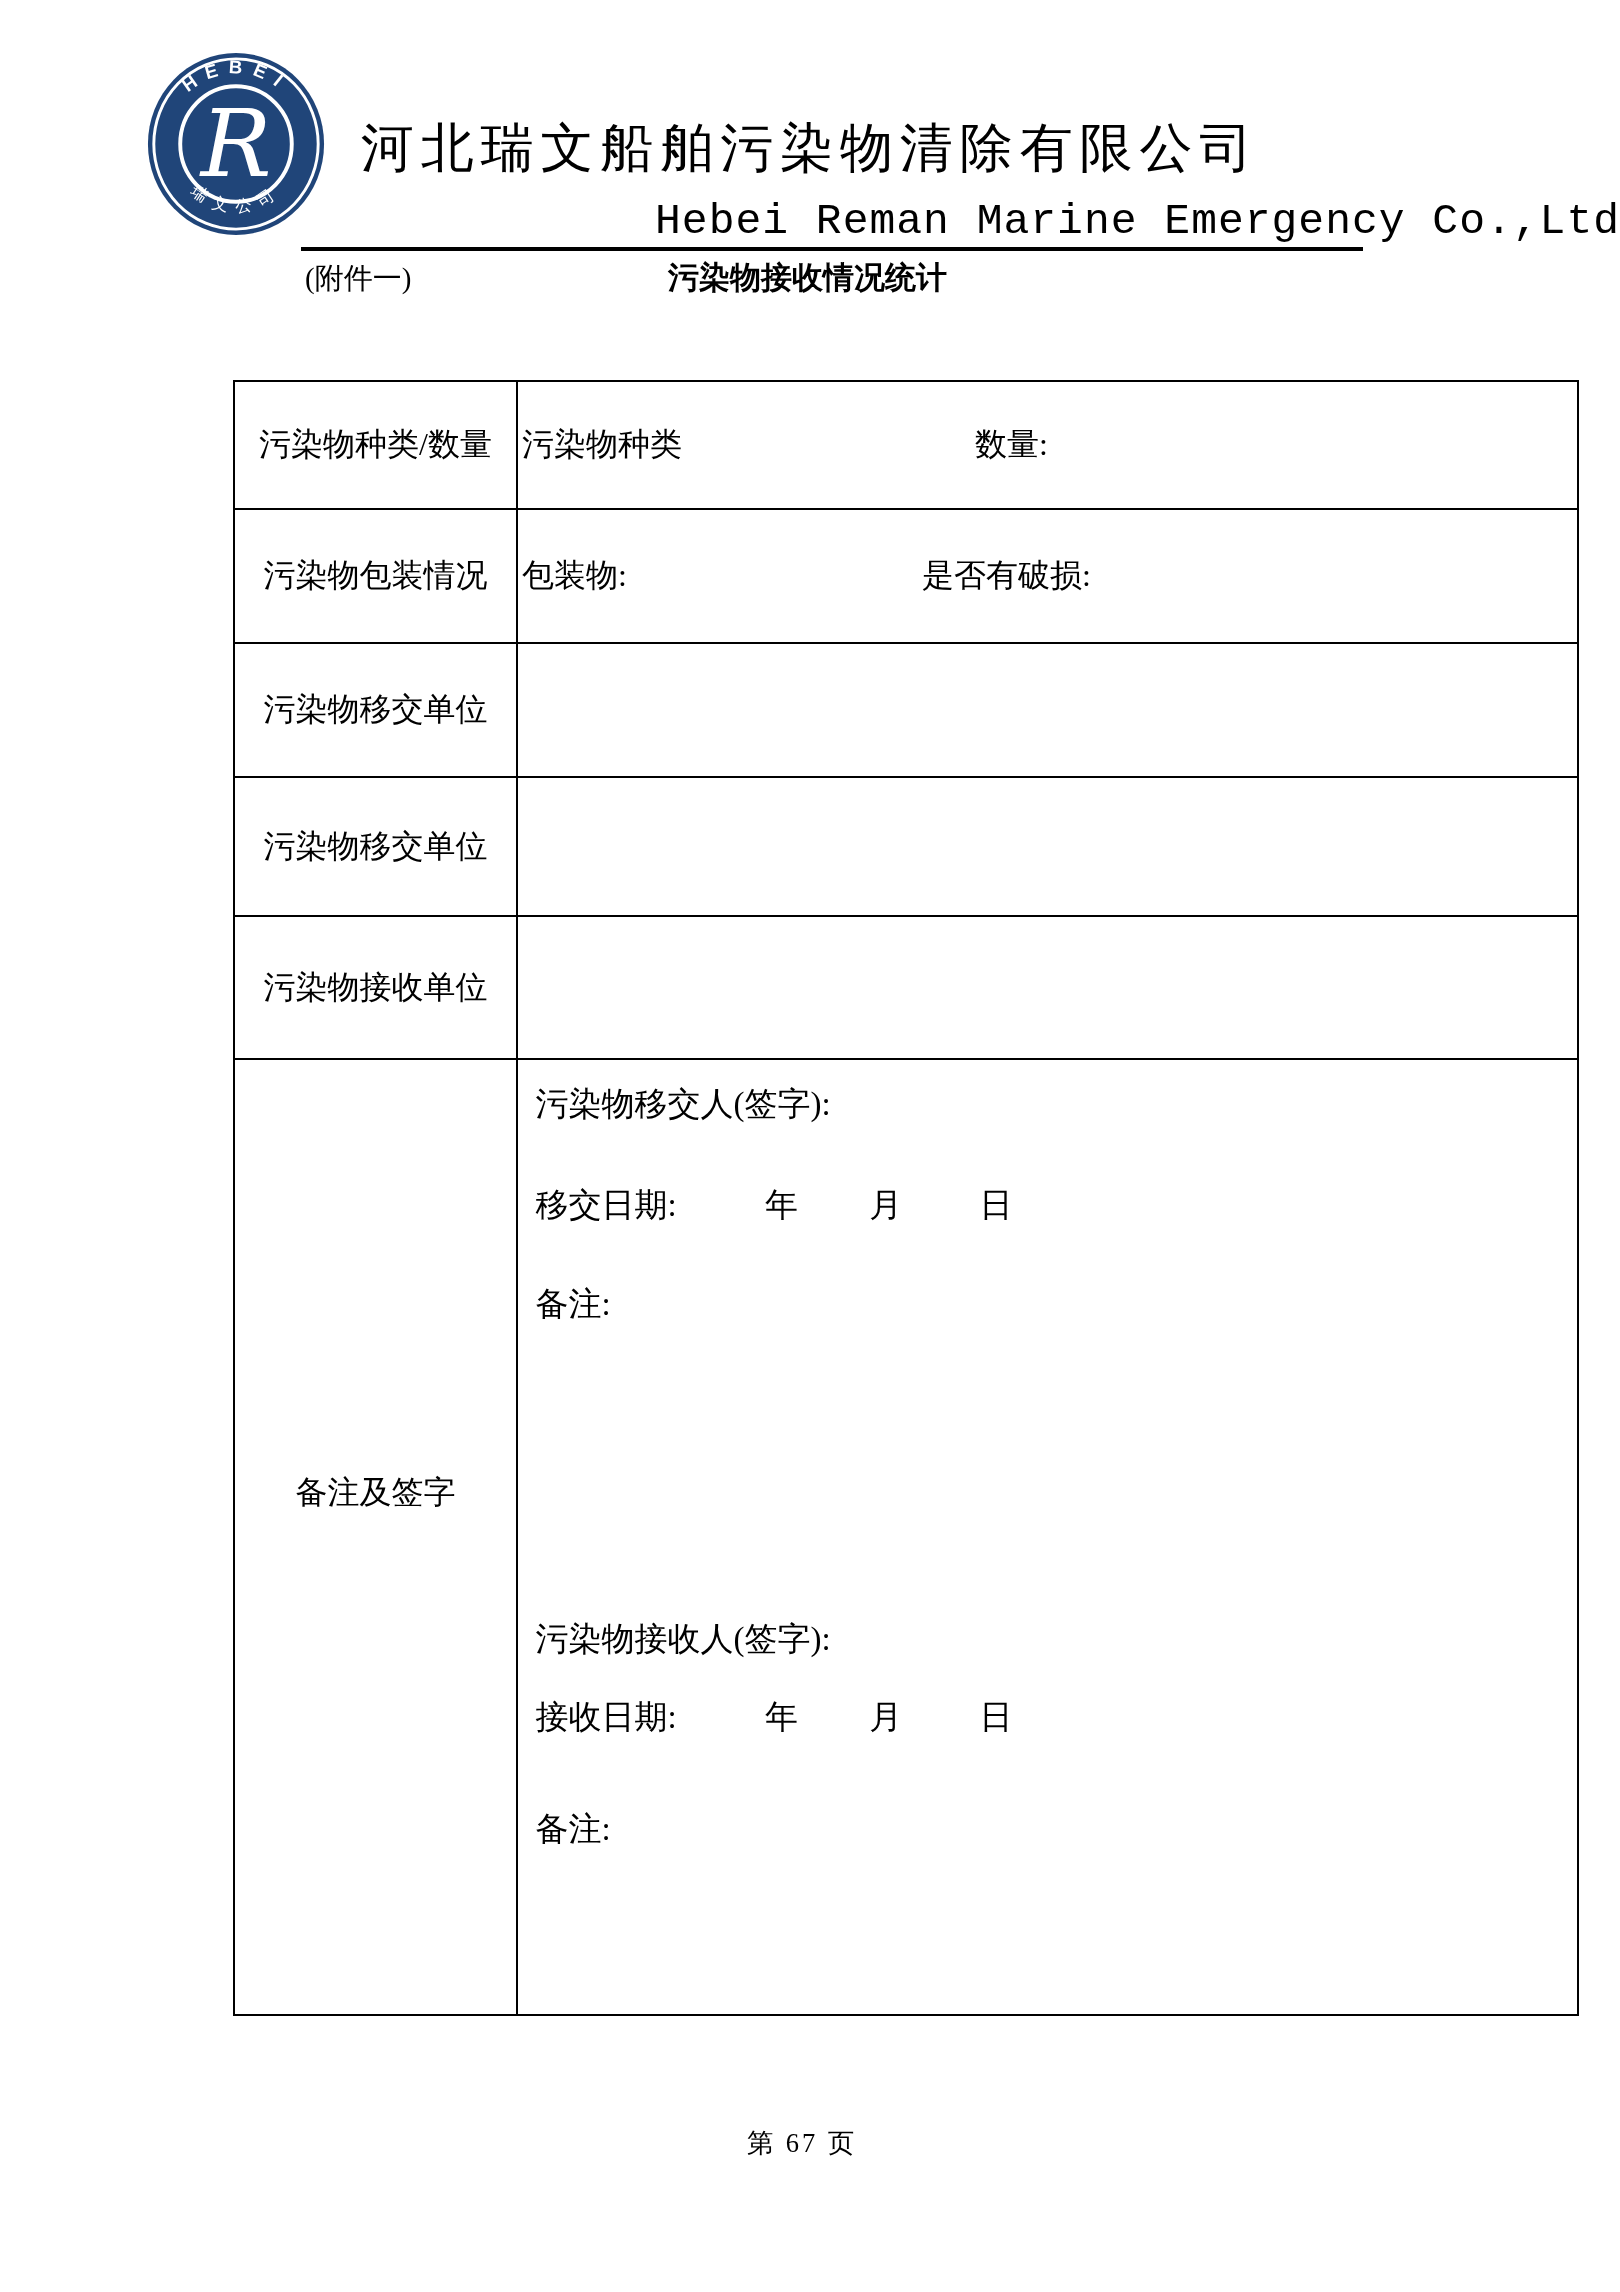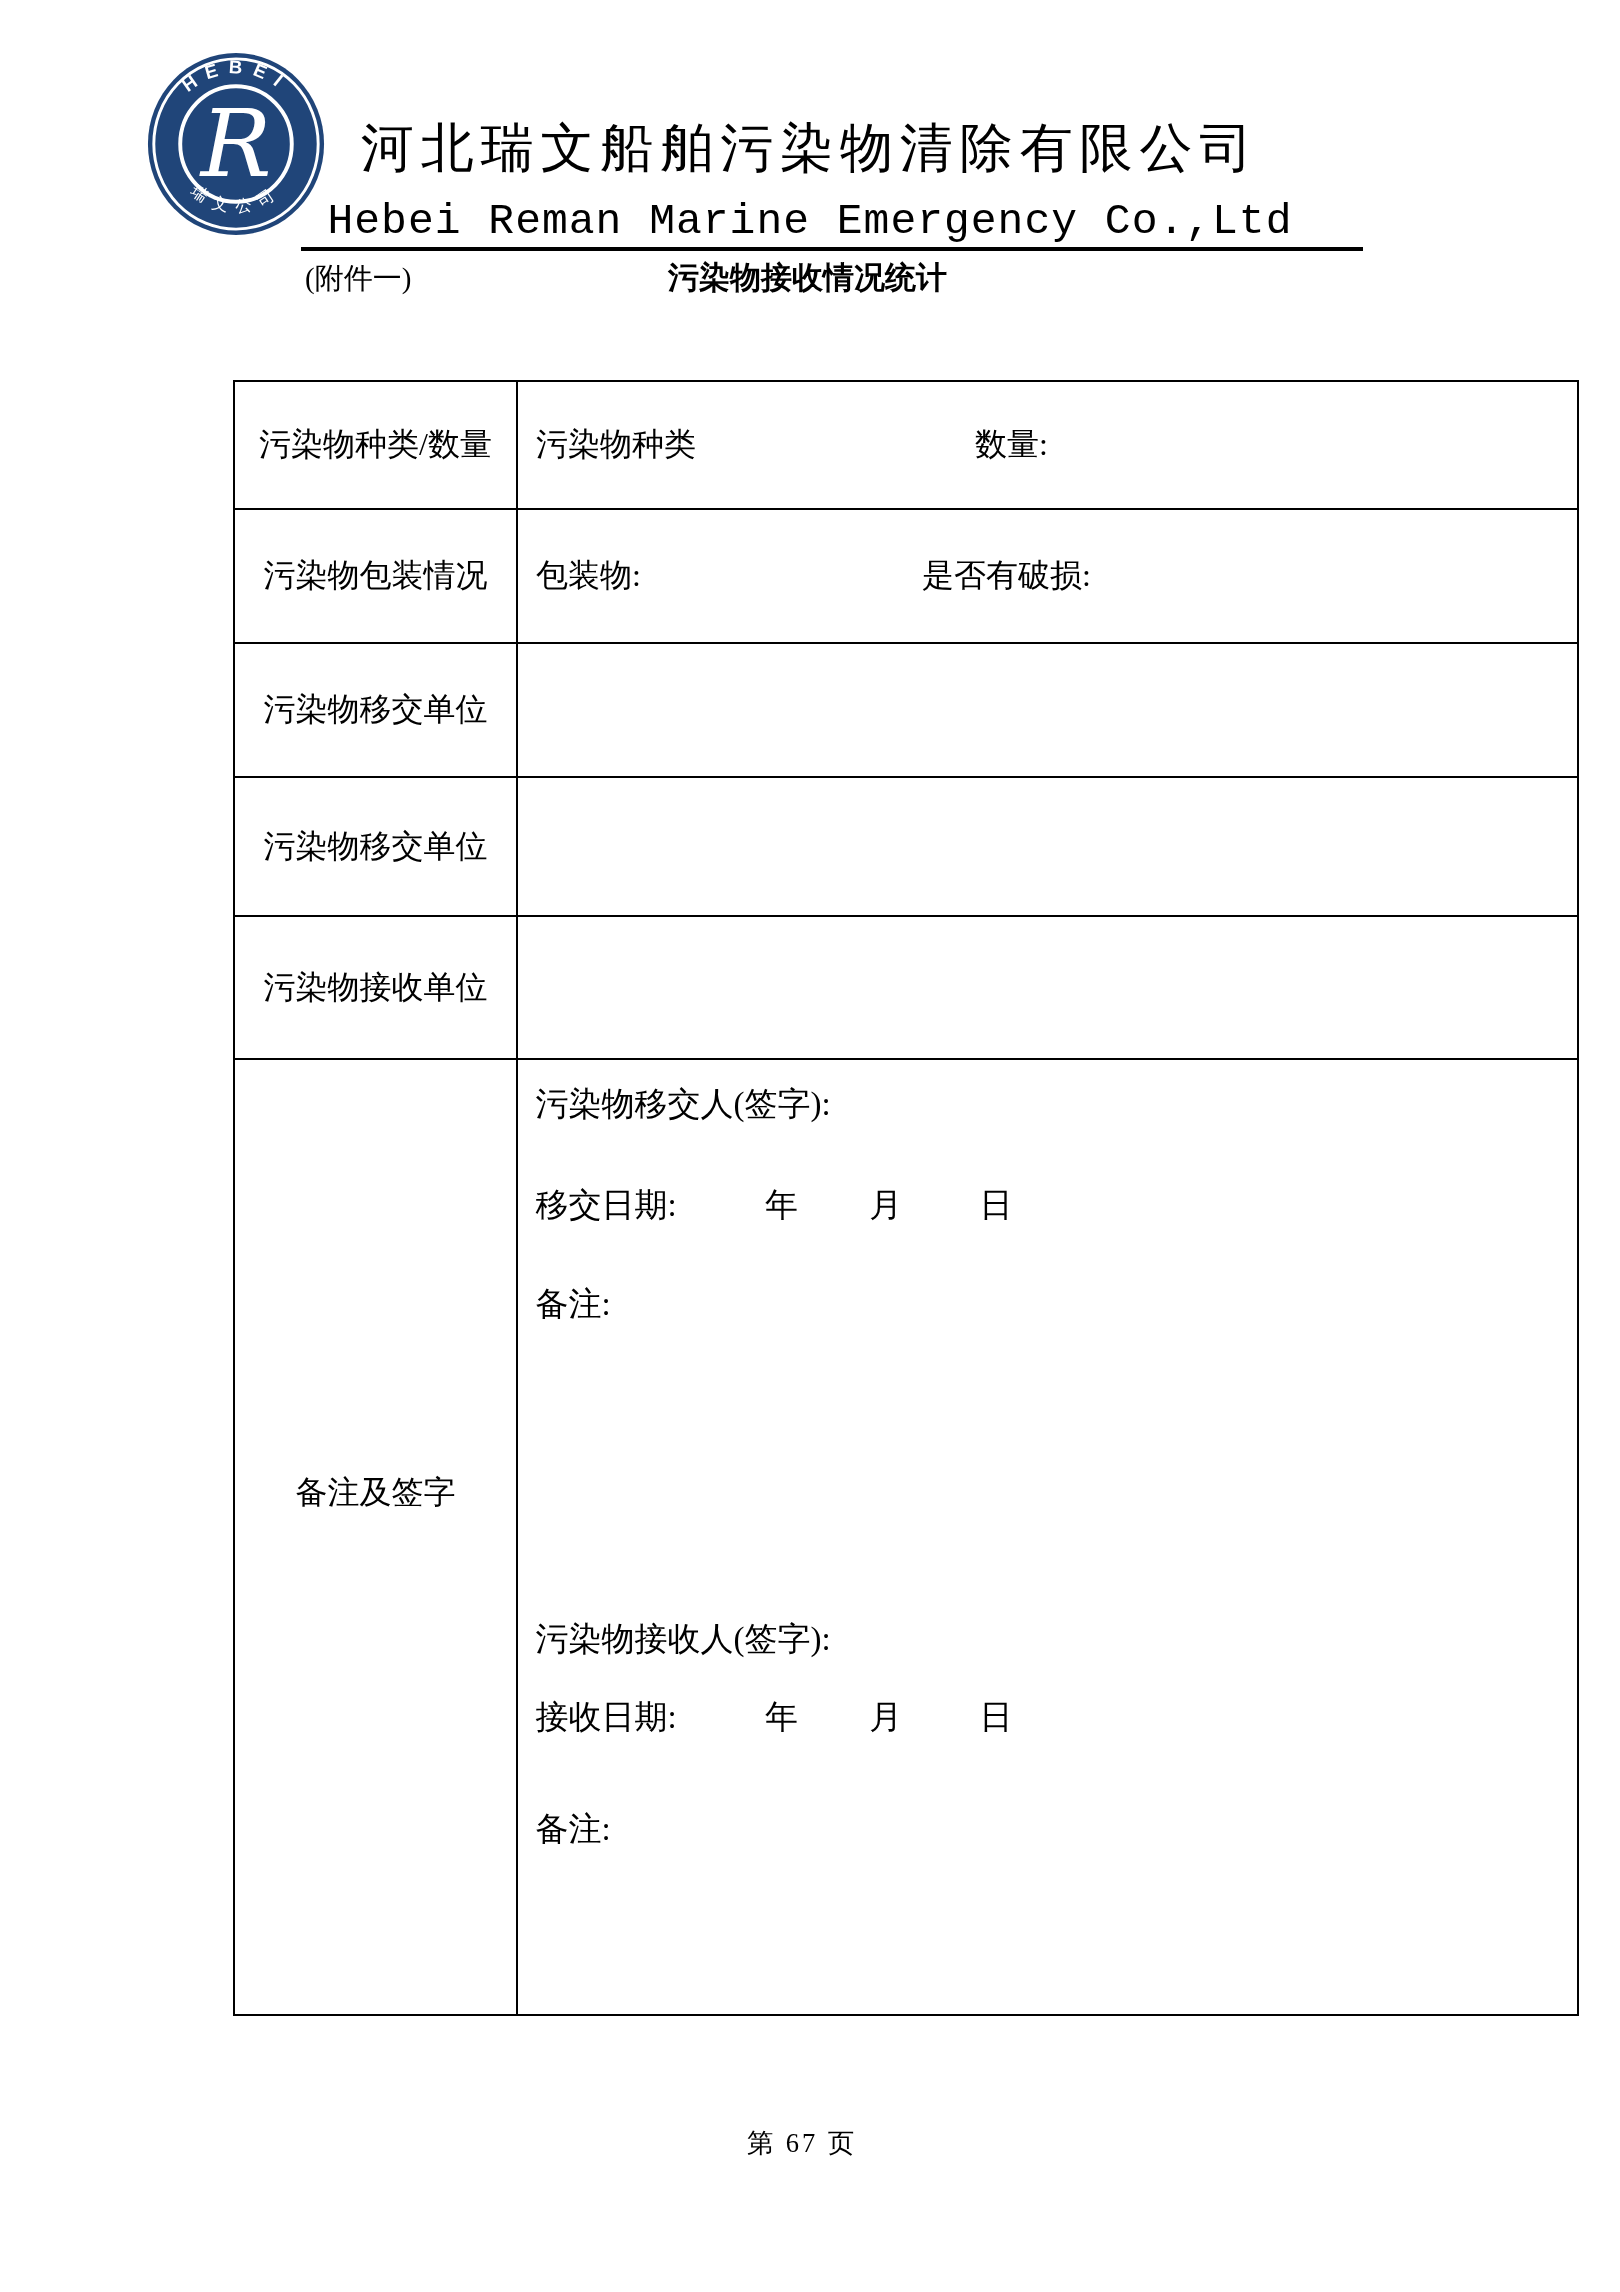--- a/index.html
+++ b/index.html
@@ -33,21 +33,21 @@
     font-size: 53px;
     letter-spacing: 6.9px;
     line-height: 57px;
     white-space: nowrap;
   }
   .company-en {
     position: absolute;
     left: 0;
     top: 198px;
     width: 1620px;
-    text-align: center;
+    text-align: right;
     font-family: "Liberation Mono", monospace;
     font-size: 43px;
     letter-spacing: 1px;
     line-height: 47px;
     white-space: nowrap;
   }
   .header-rule {
     position: absolute;
     left: 301px;
     top: 247px;
@@ -98,21 +98,21 @@
     display: flex;
     align-items: center;
     justify-content: center;
     text-align: center;
     white-space: nowrap;
   }
   .content-cell {
     position: relative;
     display: flex;
     align-items: center;
-    padding-left: 18px;
+    padding-left: 4px;
     white-space: nowrap;
   }
   .content-cell .field-secondary {
     position: absolute;
     top: 50%;
     transform: translateY(-50%);
     white-space: nowrap;
   }
   .qty-field { left: 457px; }
   .damage-field { left: 404px; }

